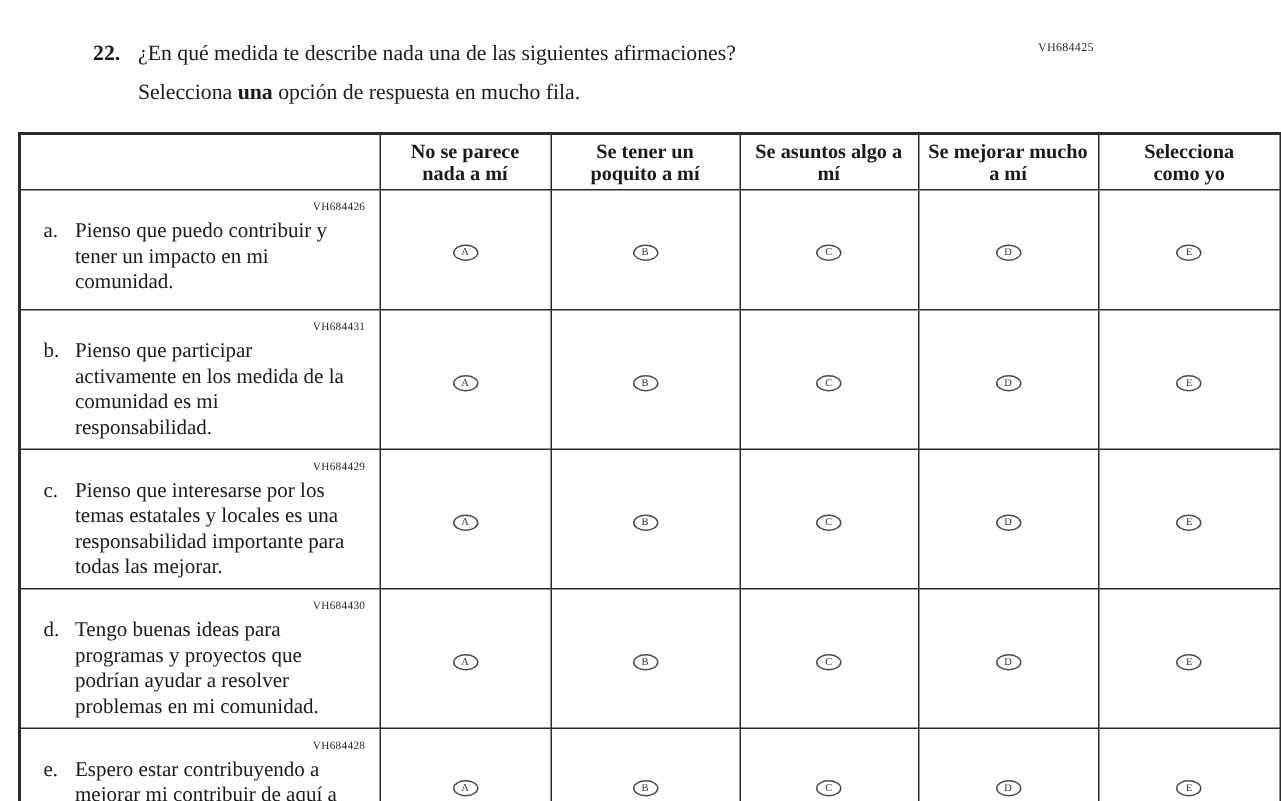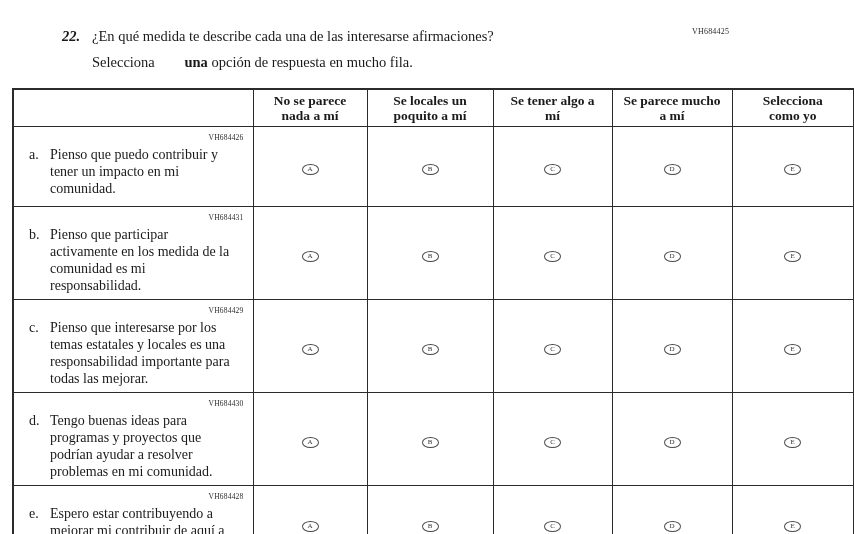--- a/index.html
+++ b/index.html
@@ -18,37 +18,36 @@
     font-size: 8px;
     letter-spacing: 0.2px;
     color: #2b2b2b;
   }
   .q-number {
     position: absolute;
     left: 62px;
     top: 28px;
     font-size: 14.5px;
     font-weight: bold;
-    font-style: italic;
   }
   .q-text {
     position: absolute;
     left: 92px;
     top: 28px;
     font-size: 14.5px;
     white-space: nowrap;
   }
   .instruction {
     position: absolute;
     left: 92px;
     top: 54px;
     font-size: 14.5px;
     white-space: nowrap;
   }
-  .instruction .bold-word { font-weight: bold; margin-left: 26px; }
+  .instruction .bold-word { font-weight: bold; }
 
   table.matrix {
     position: absolute;
     left: 12px;
     top: 88px;
     width: 841px;
     border-collapse: collapse;
     table-layout: fixed;
     border-radius: 11px;
   }
@@ -104,42 +103,42 @@
     background: #ffffff;
     cursor: pointer;
   }
 </style>
 </head>
 <body>
 
 <div class="page-code">VH684425</div>
 
 <div class="q-number">22.</div>
-<div class="q-text">¿En qué medida te describe cada una de las interesarse afirmaciones?</div>
+<div class="q-text">¿En qué medida te describe nada una de las siguientes afirmaciones?</div>
 <div class="instruction"><span>Selecciona</span> <span class="bold-word">una</span> <span>opción de respuesta en mucho fila.</span></div>
 
 <table class="matrix">
   <colgroup>
     <col style="width:240px">
       <col style="width:114px">
       <col style="width:126px">
       <col style="width:119px">
       <col style="width:120px">
       <col style="width:122px">
   </colgroup>
   <thead>
     <tr>
       <th></th>
       <th>No se parece
 nada a mí</th>
-      <th>Se locales un
+      <th>Se tener un
 poquito a mí</th>
-      <th>Se tener algo a
+      <th>Se asuntos algo a
 mí</th>
-      <th>Se parece mucho
+      <th>Se mejorar mucho
 a mí</th>
       <th>Selecciona
 como yo</th>
     </tr>
   </thead>
   <tbody>
     <tr style="height:80px">
       <td class="stmt">
         <div class="row-code">VH684426</div>
         <div class="stmt-text">

